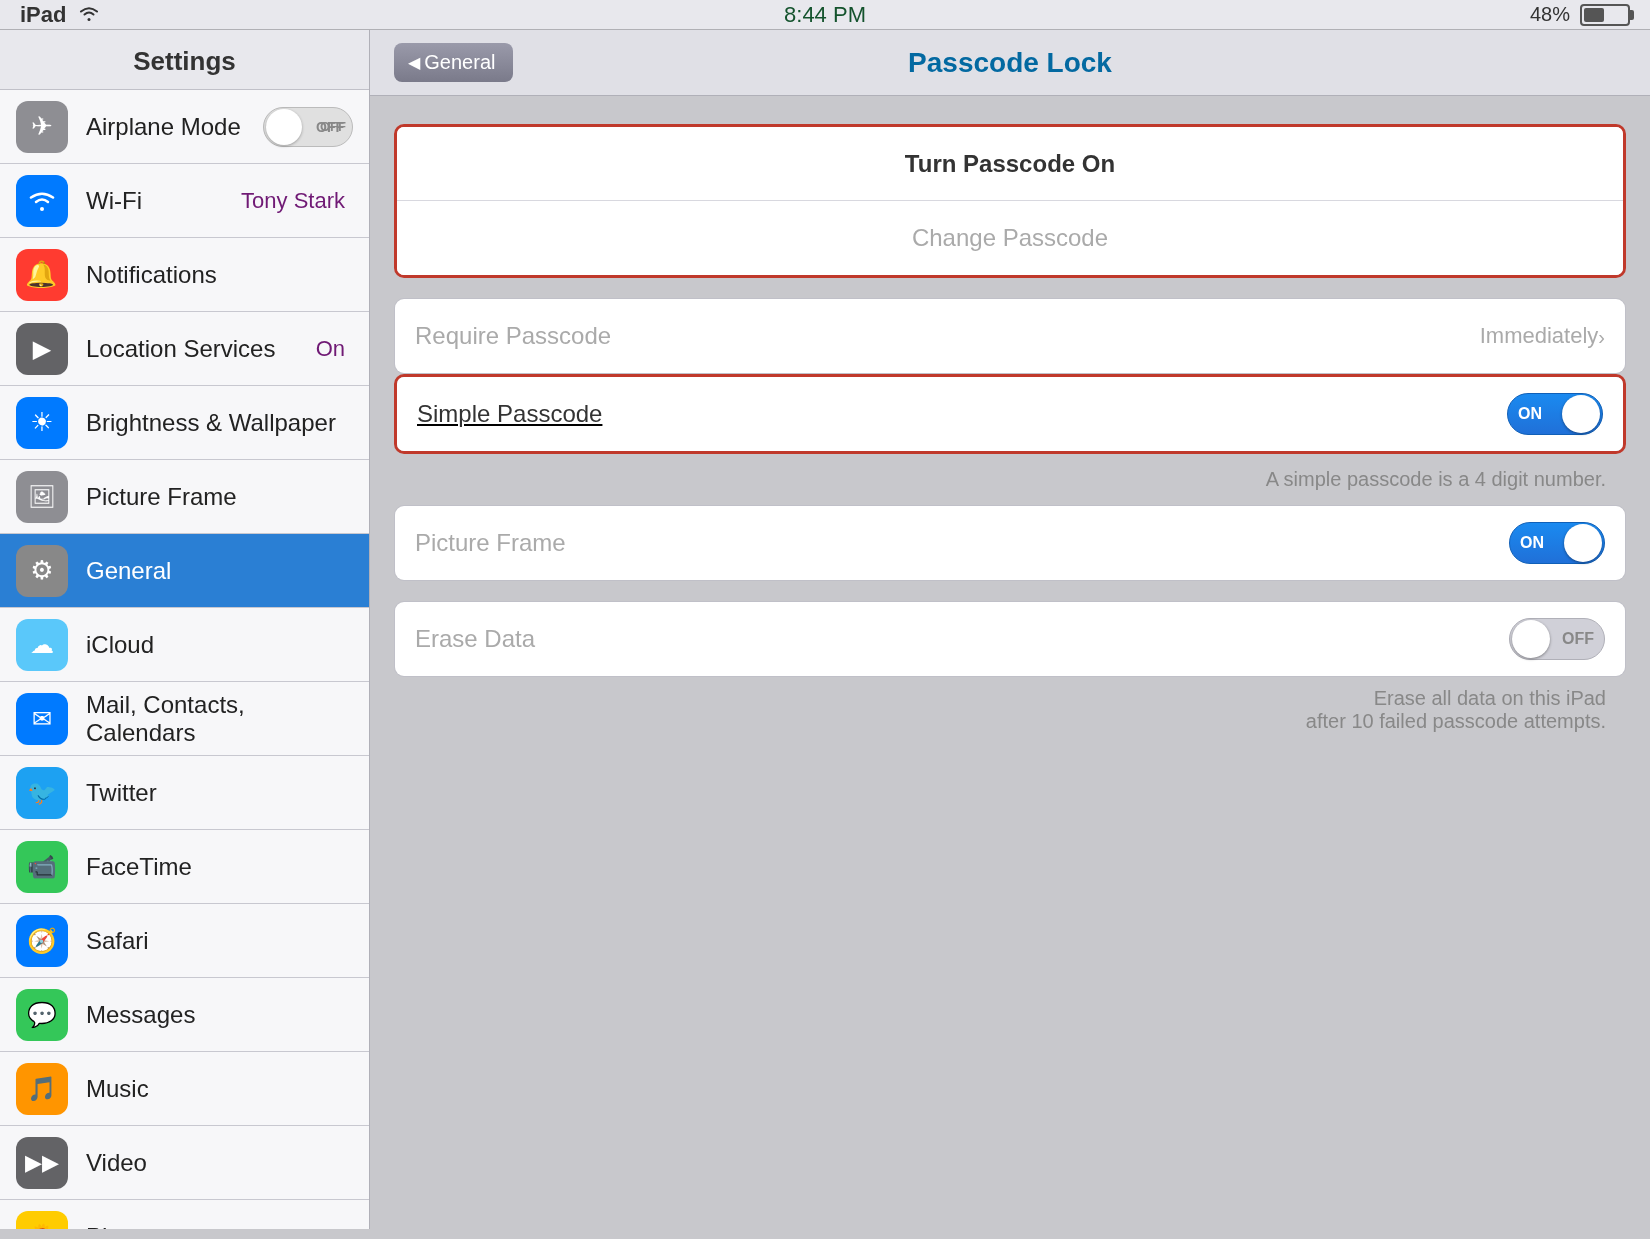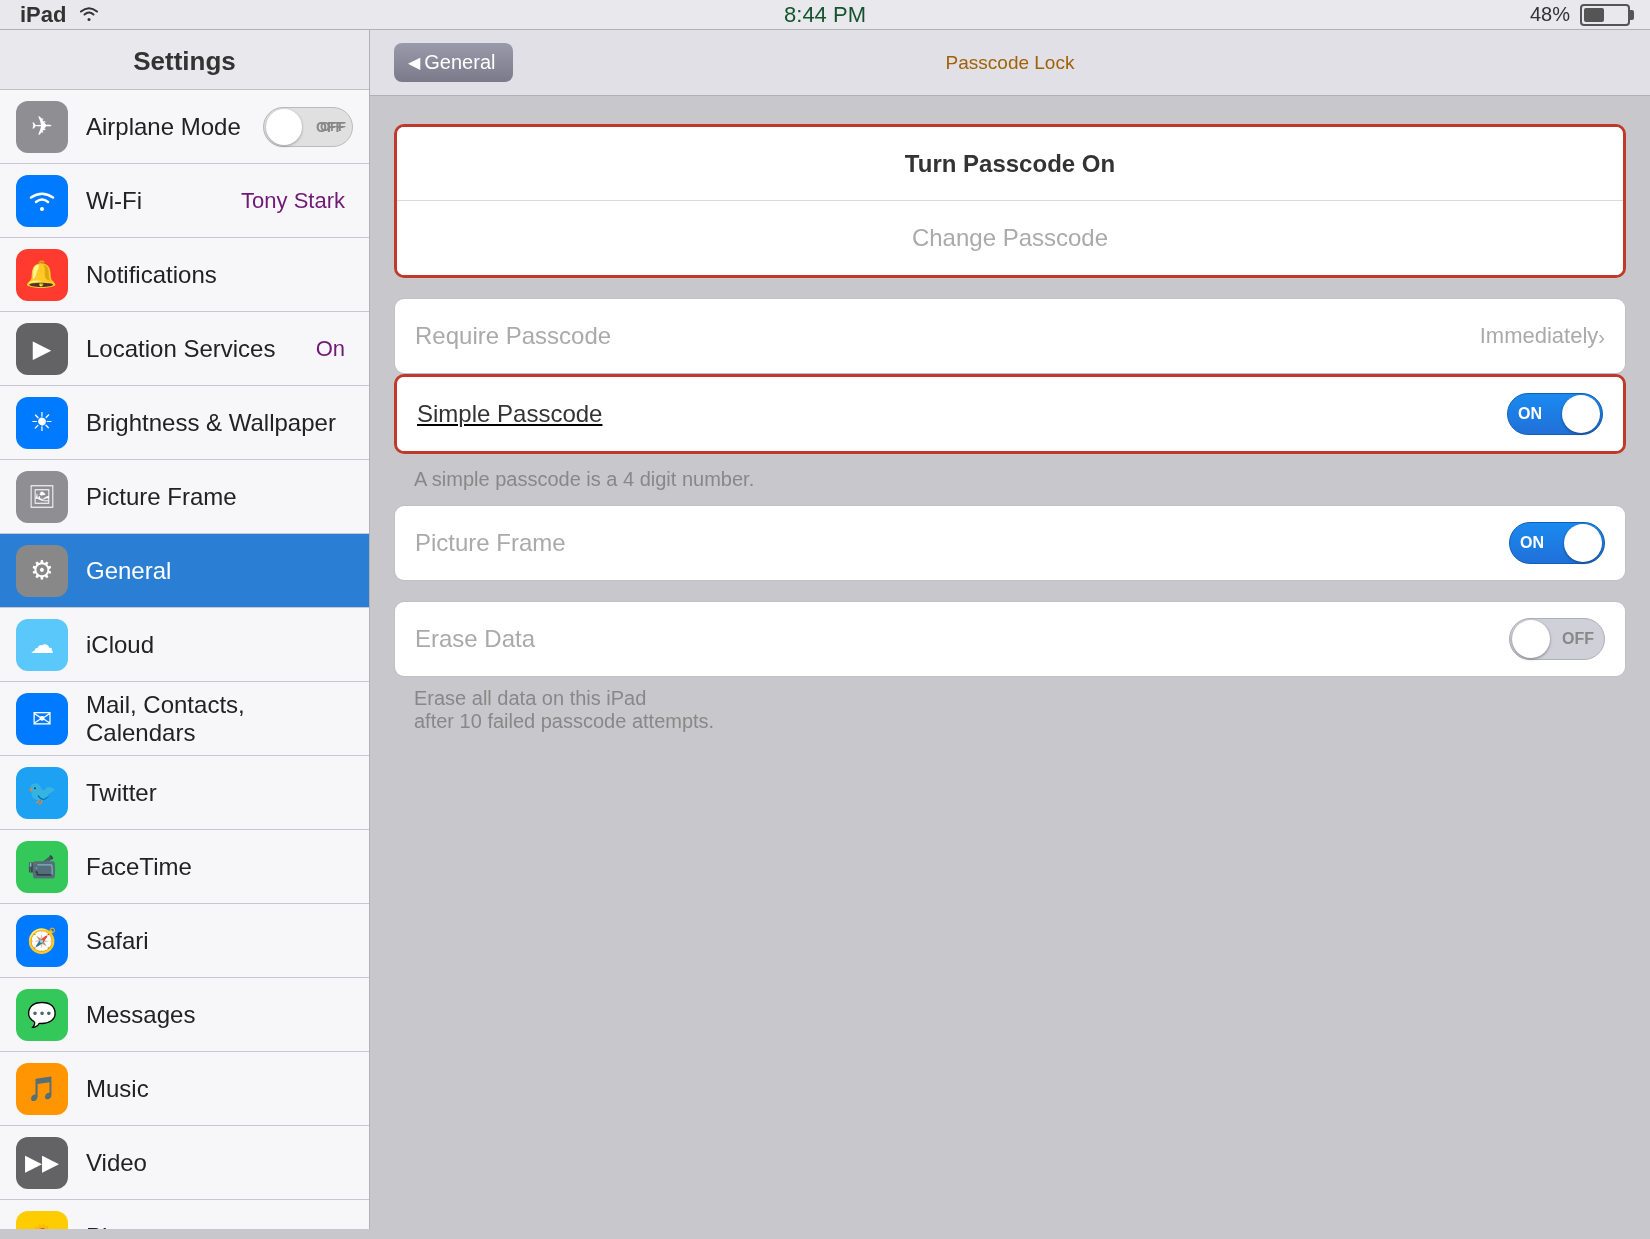--- a/index.html
+++ b/index.html
@@ -197,23 +197,23 @@
       gap: 4px;
     }
     .back-button::before {
       content: '◀';
       font-size: 16px;
     }
     .content-title {
       position: absolute;
       left: 50%;
       transform: translateX(-50%);
-      font-size: 19px;
-      font-weight: 400;
-      color: #a16207;
+      font-size: 28px;
+      font-weight: 700;
+      color: #0369a1;
     }
 
     
     .content-body {
       flex: 1;
       padding: 28px 24px;
       overflow-y: auto;
     }
 
     
@@ -314,21 +314,21 @@
       height: 38px;
       background: white;
       border-radius: 50%;
       position: absolute;
       left: 2px;
       box-shadow: 0 1px 3px rgba(0,0,0,0.4);
     }
 
     
     .description-text {
-      text-align: left;
+      text-align: right;
       color: #888;
       font-size: 20px;
       padding: 10px 20px 14px;
     }
 
     
     .icon-gray { background: #8e8e93; }
     .icon-gray2 { background: #636366; }
     .icon-blue { background: #007aff; }
     .icon-green { background: #34c759; }

